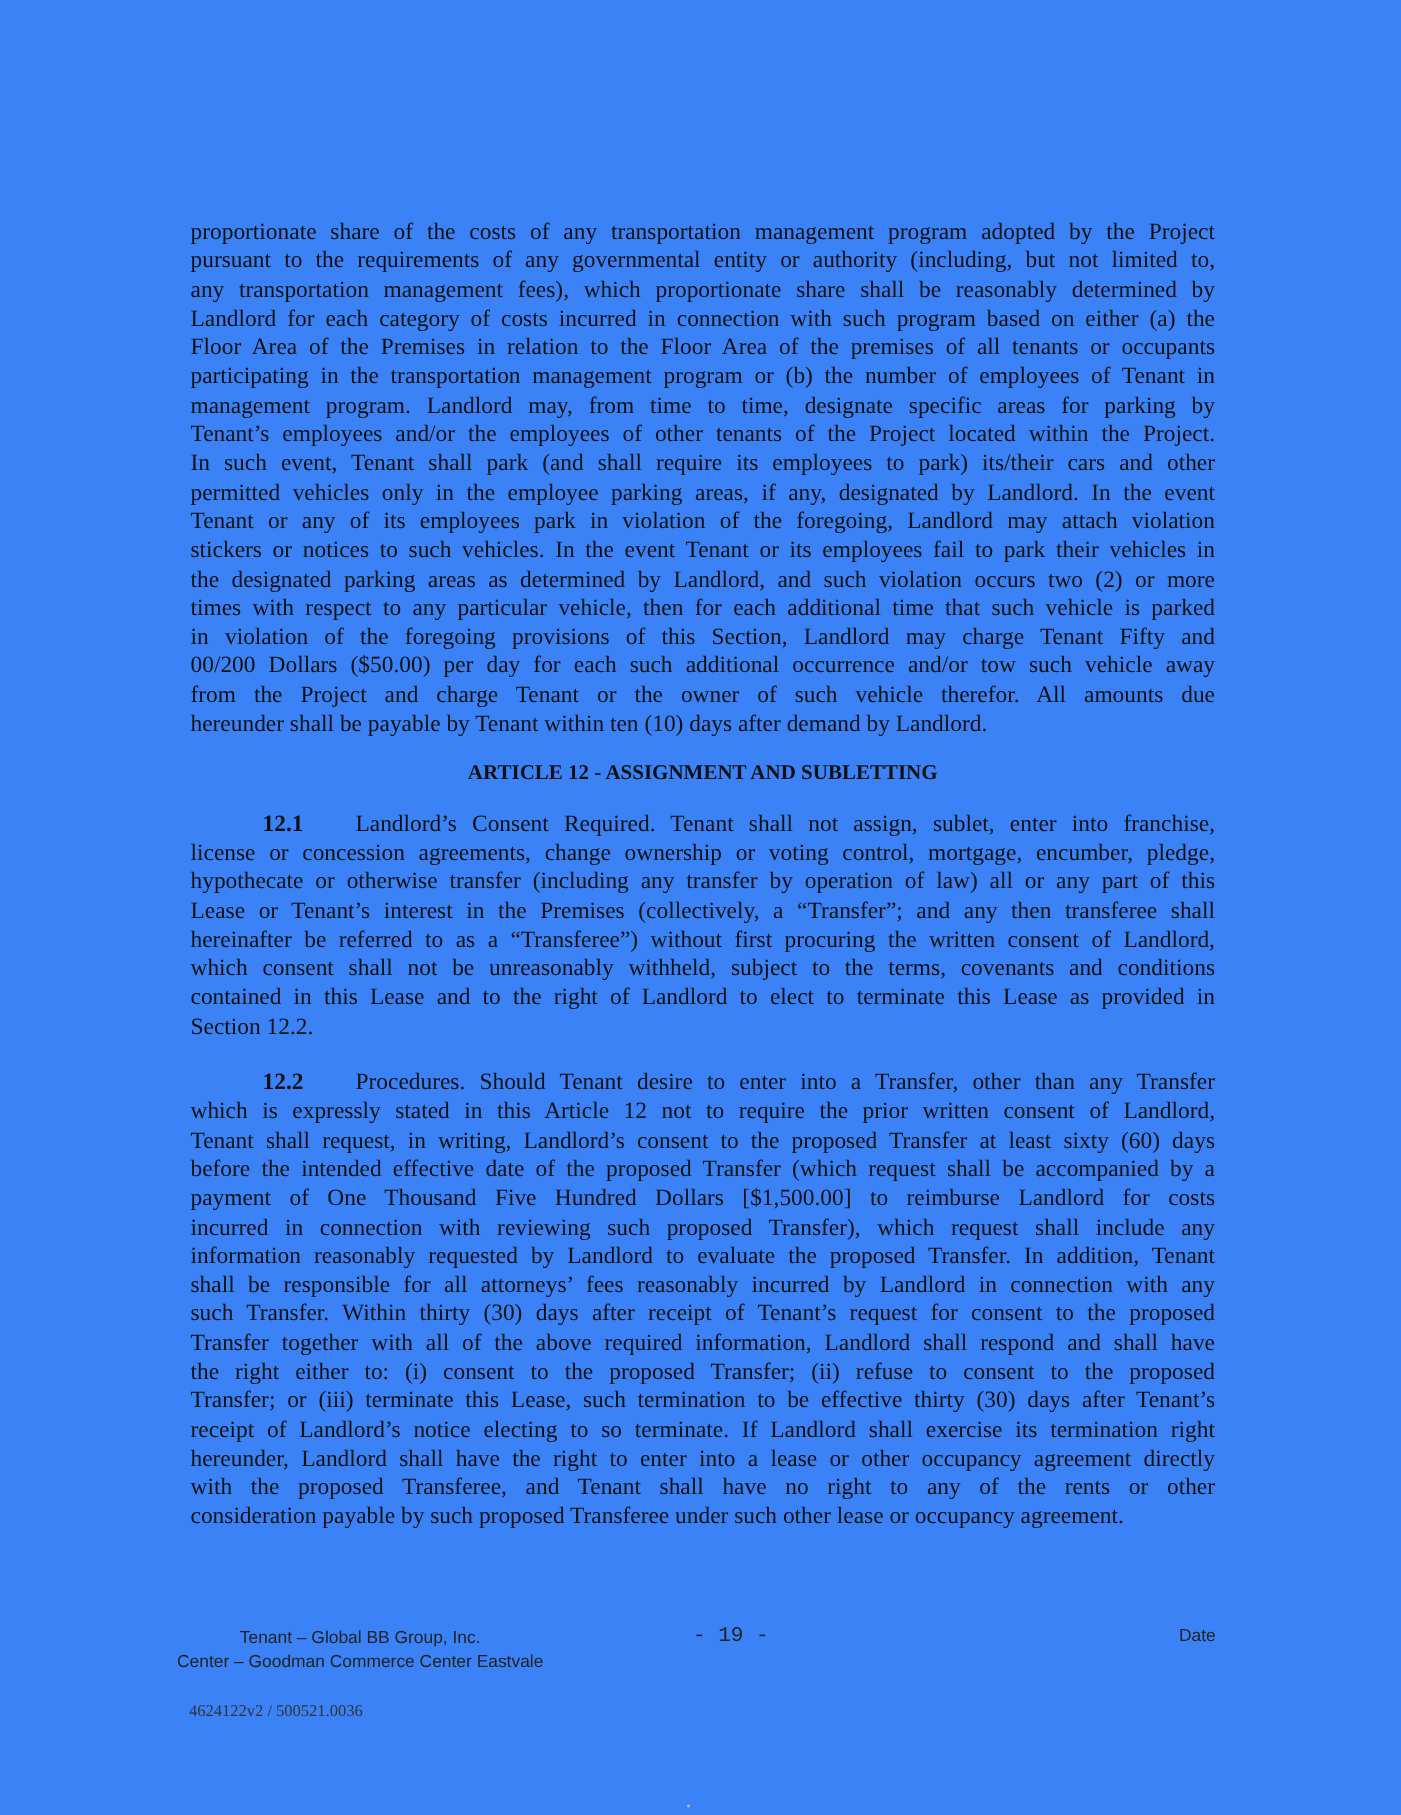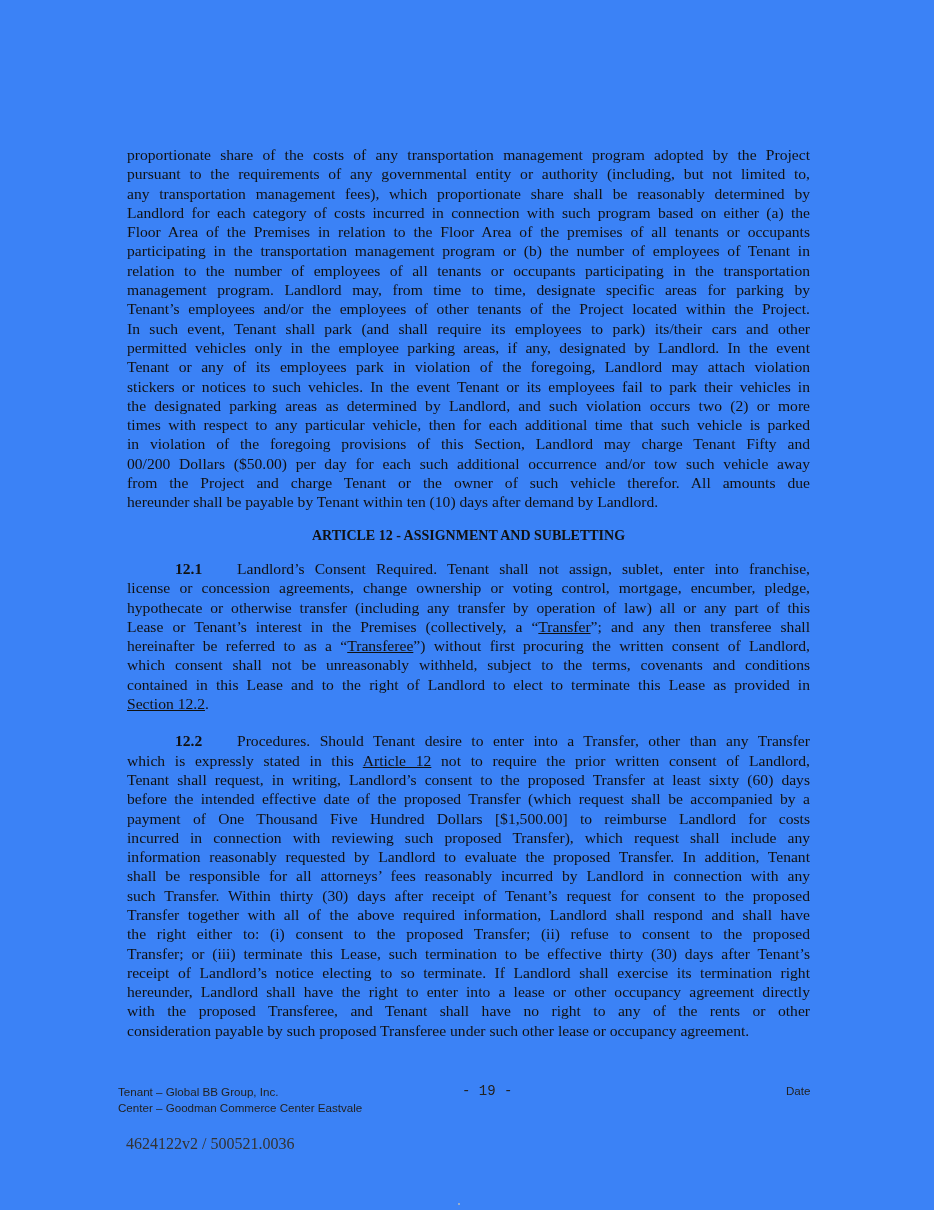--- a/index.html
+++ b/index.html
@@ -10,43 +10,42 @@
     font-family: "Liberation Serif", serif; font-size: 15.6px; line-height: 19.3px; color: #111;
   }
   .para { text-align: justify; margin: 0; }
   .para .ln { display: block; text-align: justify; text-align-last: justify; white-space: nowrap; }
   .para .ln.last { text-align-last: left; }
   .heading {
     font-weight: bold; text-align: center; margin: 14px 0 14px 0; font-size: 14px;
   }
   .sec-num { font-weight: bold; display: inline-block; width: 62px; margin-left: 48px; }
   .sec-title { font-weight: normal; }
-  .u { text-decoration: underline; }
+  .u { }
   .gap { height: 18px; }
-  .footer-left { position: absolute; left: 118px; top: 1084px; font-family: "Liberation Sans", sans-serif; font-size: 11.6px; line-height: 16px; color: #222; }
+  .footer-left { position: absolute; left: 118px; top: 1084px; font-family: "Liberation Sans", sans-serif; font-size: 11.6px; line-height: 16px; color: #222; text-align: center; }
   .footer-center { position: absolute; left: 462px; top: 1083px; font-family: Liberation Mono, monospace; font-size: 14px; color: #222; }
   .footer-right { position: absolute; left: 786px; top: 1084px; font-family: "Liberation Sans", sans-serif; font-size: 11.6px; color: #222; }
-  .docid { position: absolute; left: 126px; top: 1135px; font-family: "Liberation Serif", serif; font-size: 16px; color: #333; }
+  .docid { position: absolute; left: 126px; top: 1135px; font-family: "Liberation Serif", serif; font-size: 11px; color: #333; }
   .speck { position: absolute; width: 2px; height: 2px; background: #bbb; border-radius: 1px; }
 </style>
 </head>
 <body>
 
 <div class="page">
 
   <div class="body-text">
 
     <p class="para" id="intro">
         <span class="ln">proportionate share of the costs of any transportation management program adopted by the Project</span>
         <span class="ln">pursuant to the requirements of any governmental entity or authority (including, but not limited to,</span>
         <span class="ln">any transportation management fees), which proportionate share shall be reasonably determined by</span>
         <span class="ln">Landlord for each category of costs incurred in connection with such program based on either (a) the</span>
         <span class="ln">Floor Area of the Premises in relation to the Floor Area of the premises of all tenants or occupants</span>
         <span class="ln">participating in the transportation management program or (b) the number of employees of Tenant in</span>
-        <span class="ln">relation to the number of employees of all tenants or occupants participating in the transportation</span>
         <span class="ln">management program.  Landlord may, from time to time, designate specific areas for parking by</span>
         <span class="ln">Tenant’s employees and/or the employees of other tenants of the Project located within the Project.</span>
         <span class="ln">In such event, Tenant shall park (and shall require its employees to park) its/their cars and other</span>
         <span class="ln">permitted vehicles only in the employee parking areas, if any, designated by Landlord.  In the event</span>
         <span class="ln">Tenant or any of its employees park in violation of the foregoing, Landlord may attach violation</span>
         <span class="ln">stickers or notices to such vehicles.  In the event Tenant or its employees fail to park their vehicles in</span>
         <span class="ln">the designated parking areas as determined by Landlord, and such violation occurs two (2) or more</span>
         <span class="ln">times with respect to any particular vehicle, then for each additional time that such vehicle is parked</span>
         <span class="ln">in violation of the foregoing provisions of this Section, Landlord may charge Tenant Fifty and</span>
         <span class="ln">00/200 Dollars ($50.00) per day for each such additional occurrence and/or tow such vehicle away</span>

